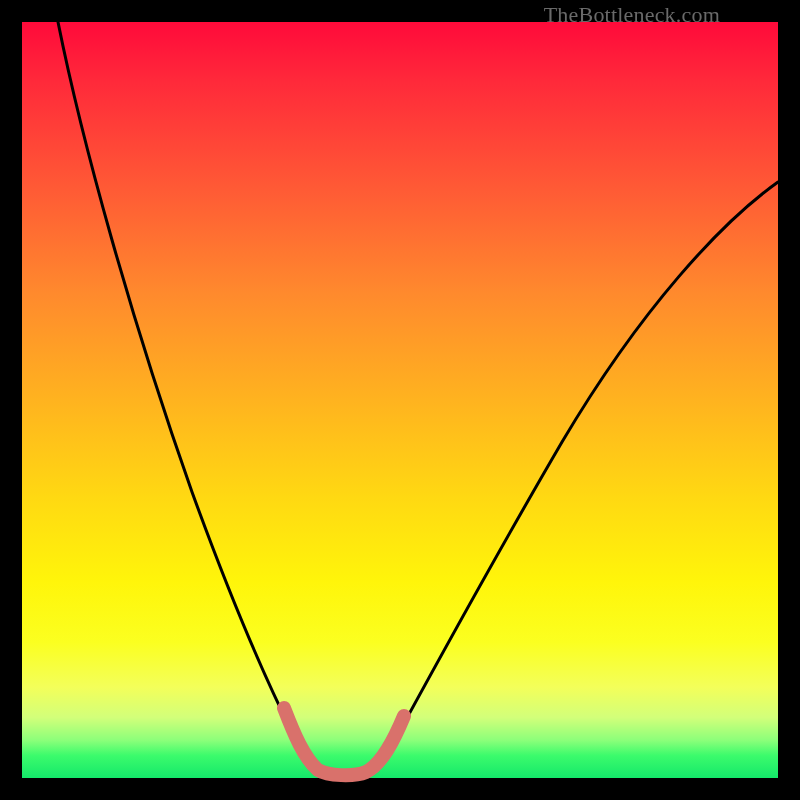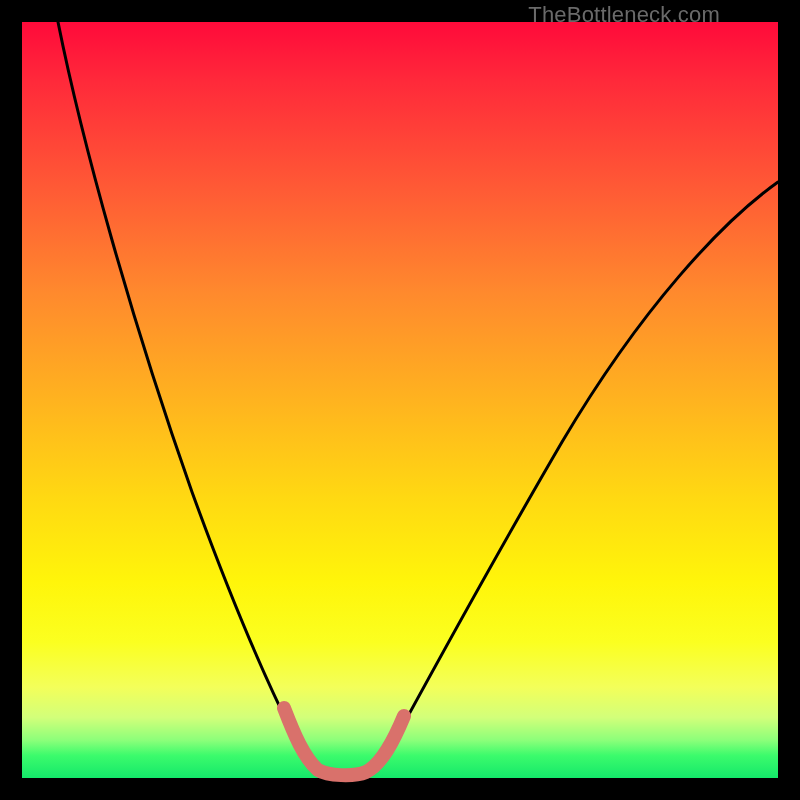--- a/index.html
+++ b/index.html
@@ -11,20 +11,21 @@
     overflow: hidden;
     font-family: Arial, Helvetica, sans-serif;
   }
   .frame {
     position: absolute;
     left: 0;
     top: 0;
     width: 732px;
     height: 800px;
     background: #000;
+    font-family: Liberation Serif, serif;
   }
   .plot {
     position: absolute;
     left: 22px;
     top: 22px;
     width: 756px;
     height: 756px;
     
     background: linear-gradient(
       to bottom,

